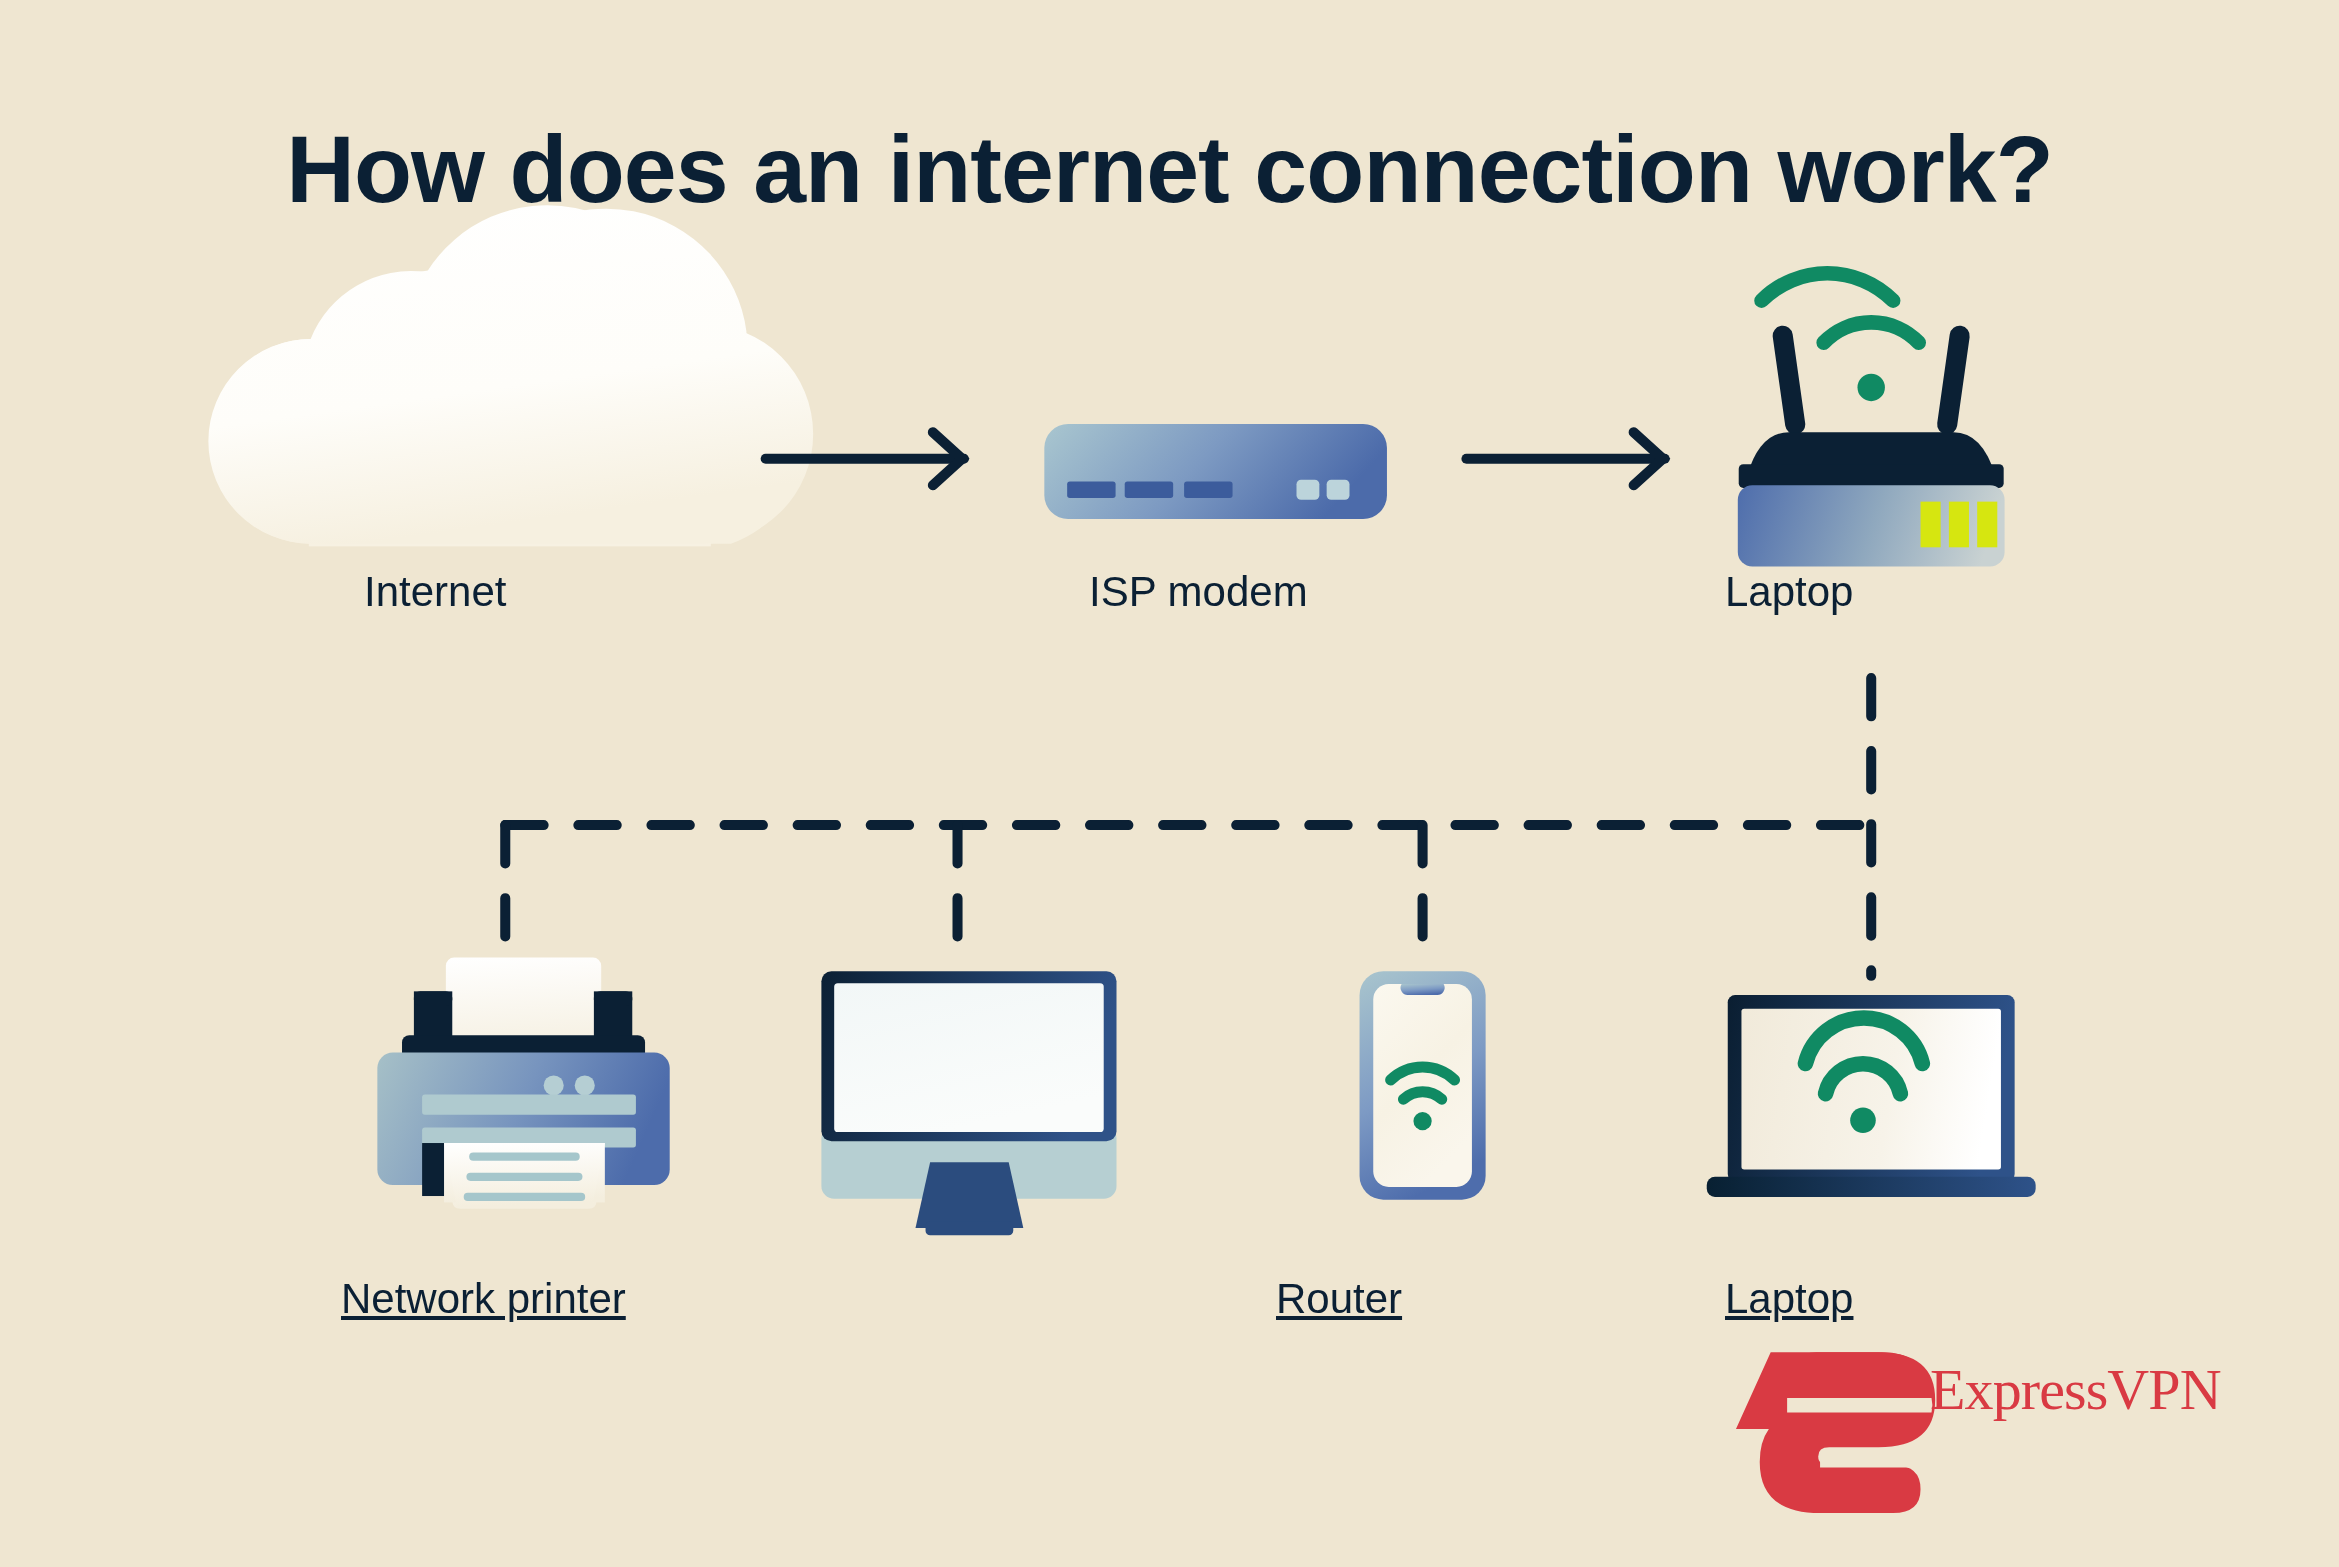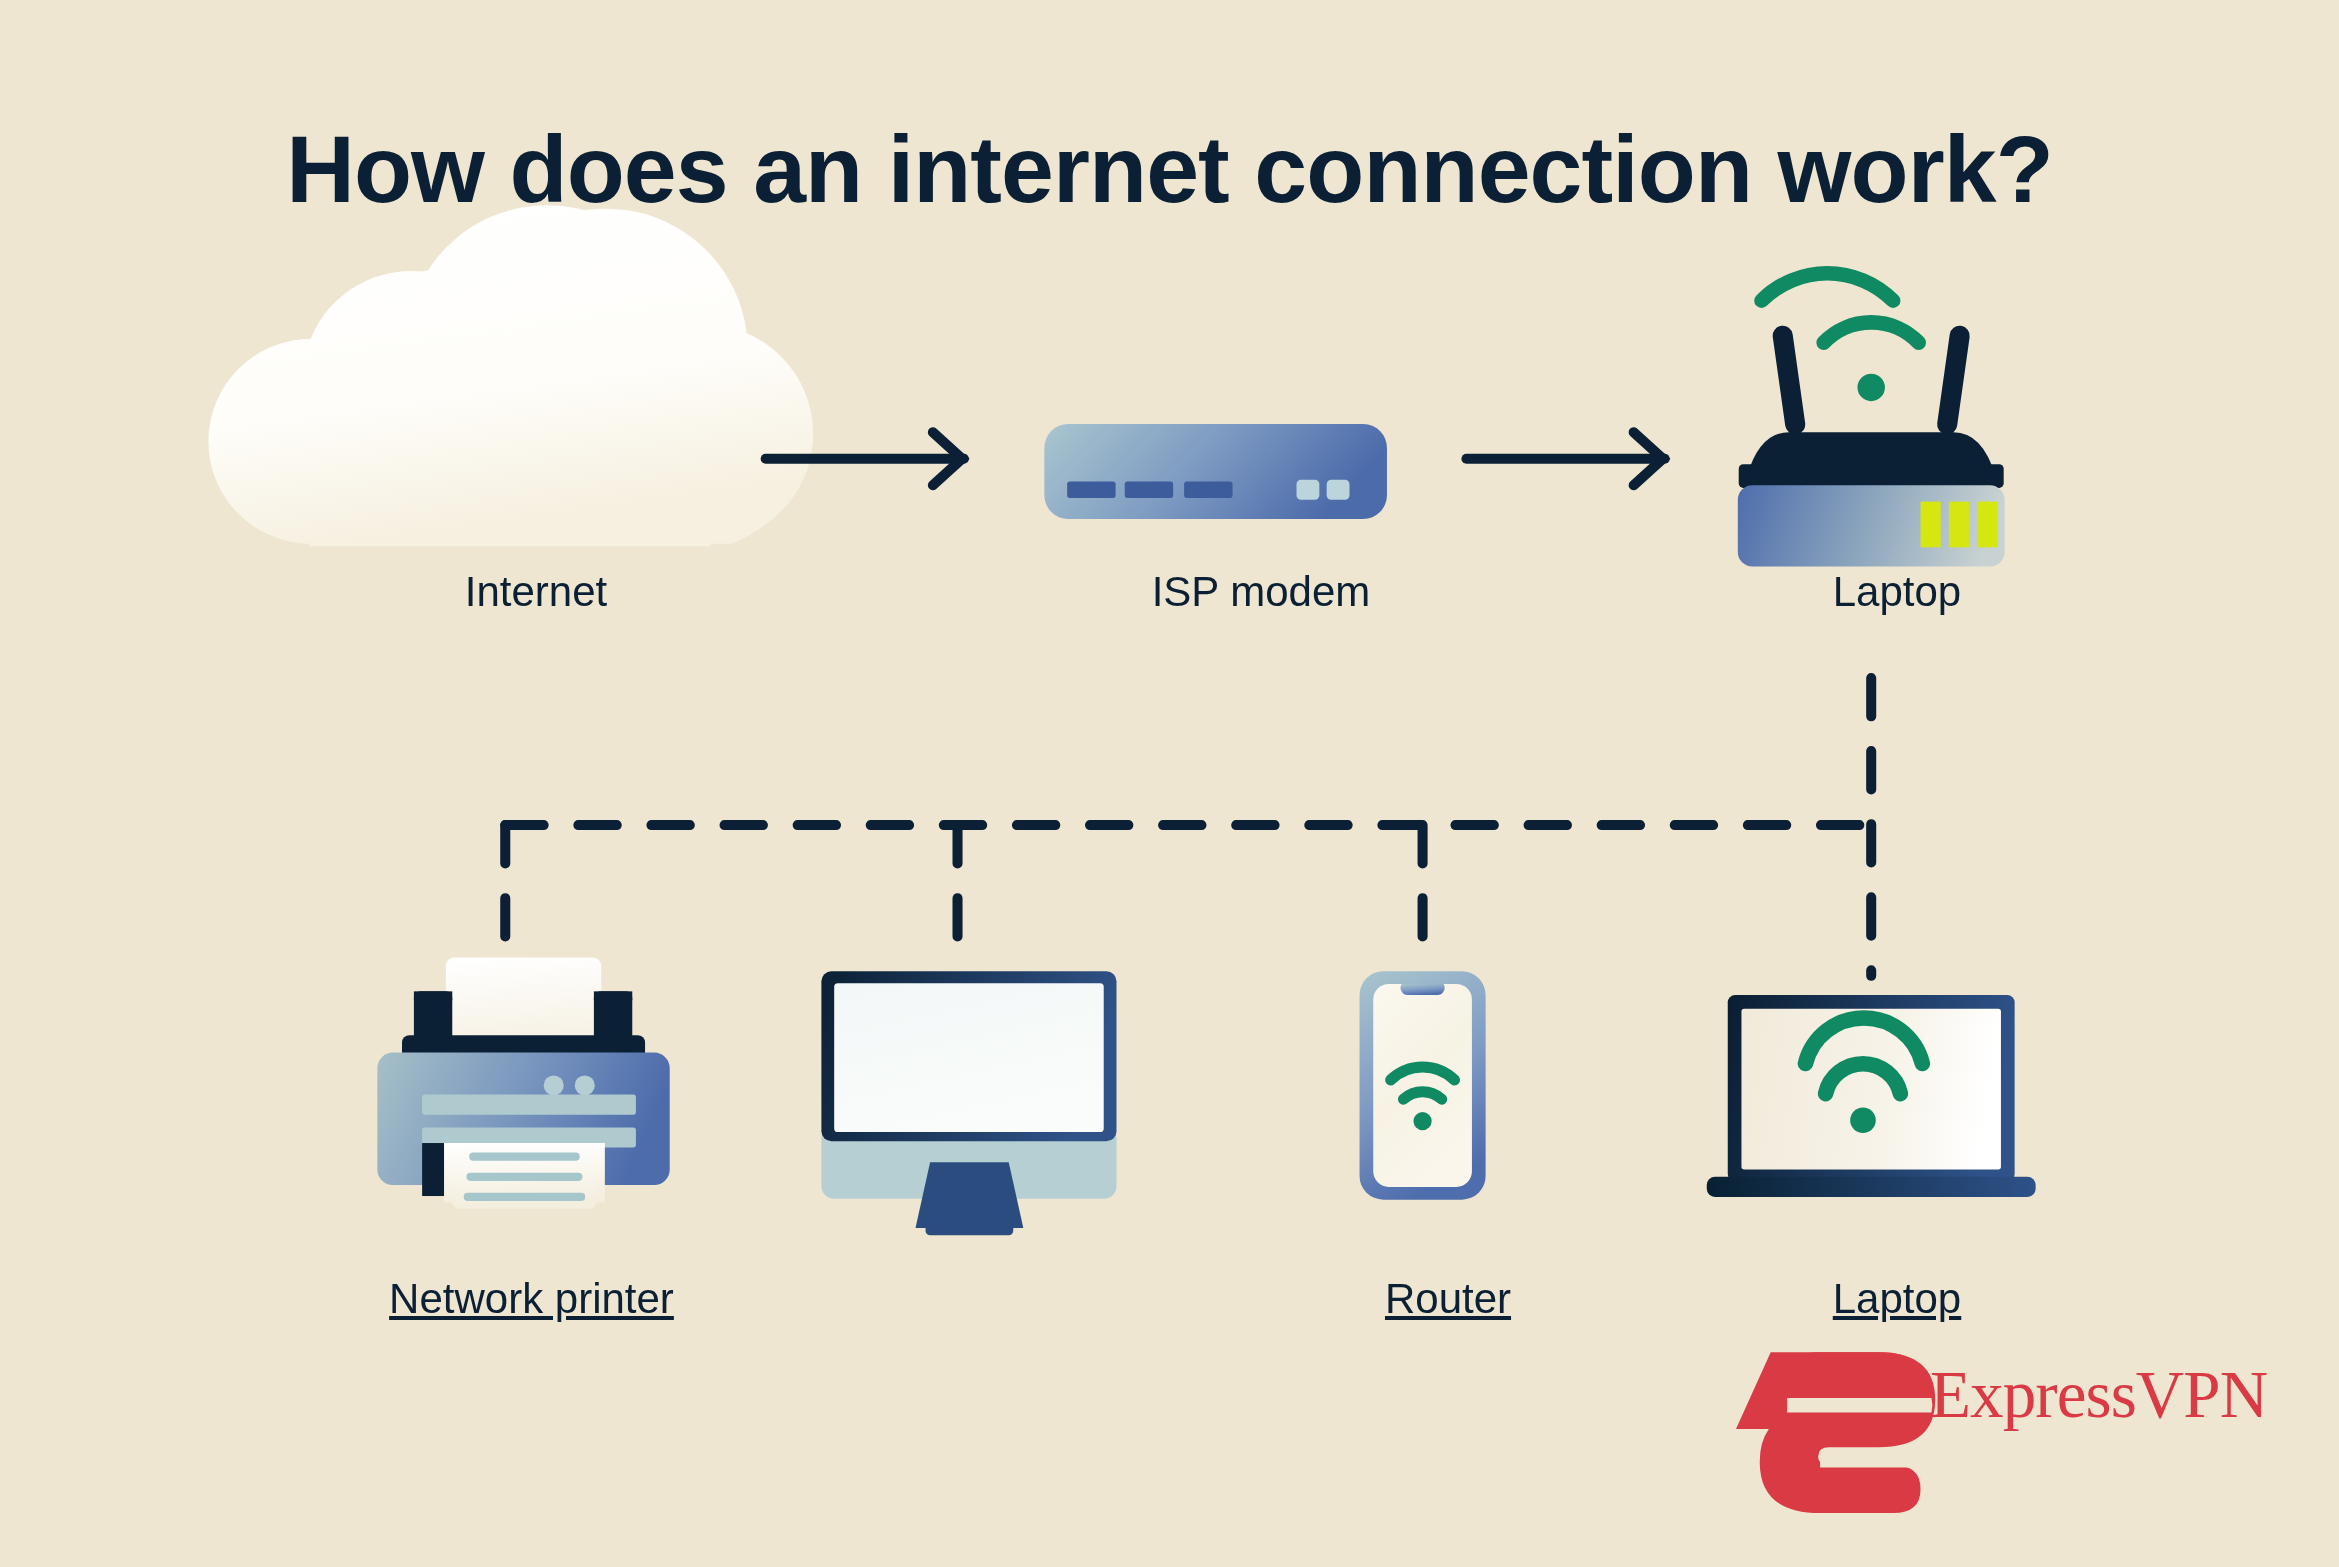--- a/index.html
+++ b/index.html
@@ -22,39 +22,38 @@
     font-weight:700;
     letter-spacing:-0.9px;
     color:#0B2034;
     line-height:1.1;
     white-space:nowrap;
   }
 
   
   .label{
     position:absolute;
-    text-align:center;
+    text-align:left;
     color:#0B2034;
     font-size:42px;
     font-weight:400;
     white-space:nowrap;
-    margin-left:26px;
   }
   .label.row1{top:568px;}
   .label.row2{top:1275px;text-decoration:underline;}
 
   
   .brand{
     position:absolute;
     left:1741px;top:1361px;
     display:flex;align-items:center;gap:20px;
   }
   .brand-word{
     font-family:"Liberation Serif", serif;
-    font-size:67px;
+    font-size:58px;
     color:#D93A43;
     letter-spacing:-0.9px;
     line-height:1;
   }
 </style>
 </head>
 <body>
 
 <div id="stage">
 

